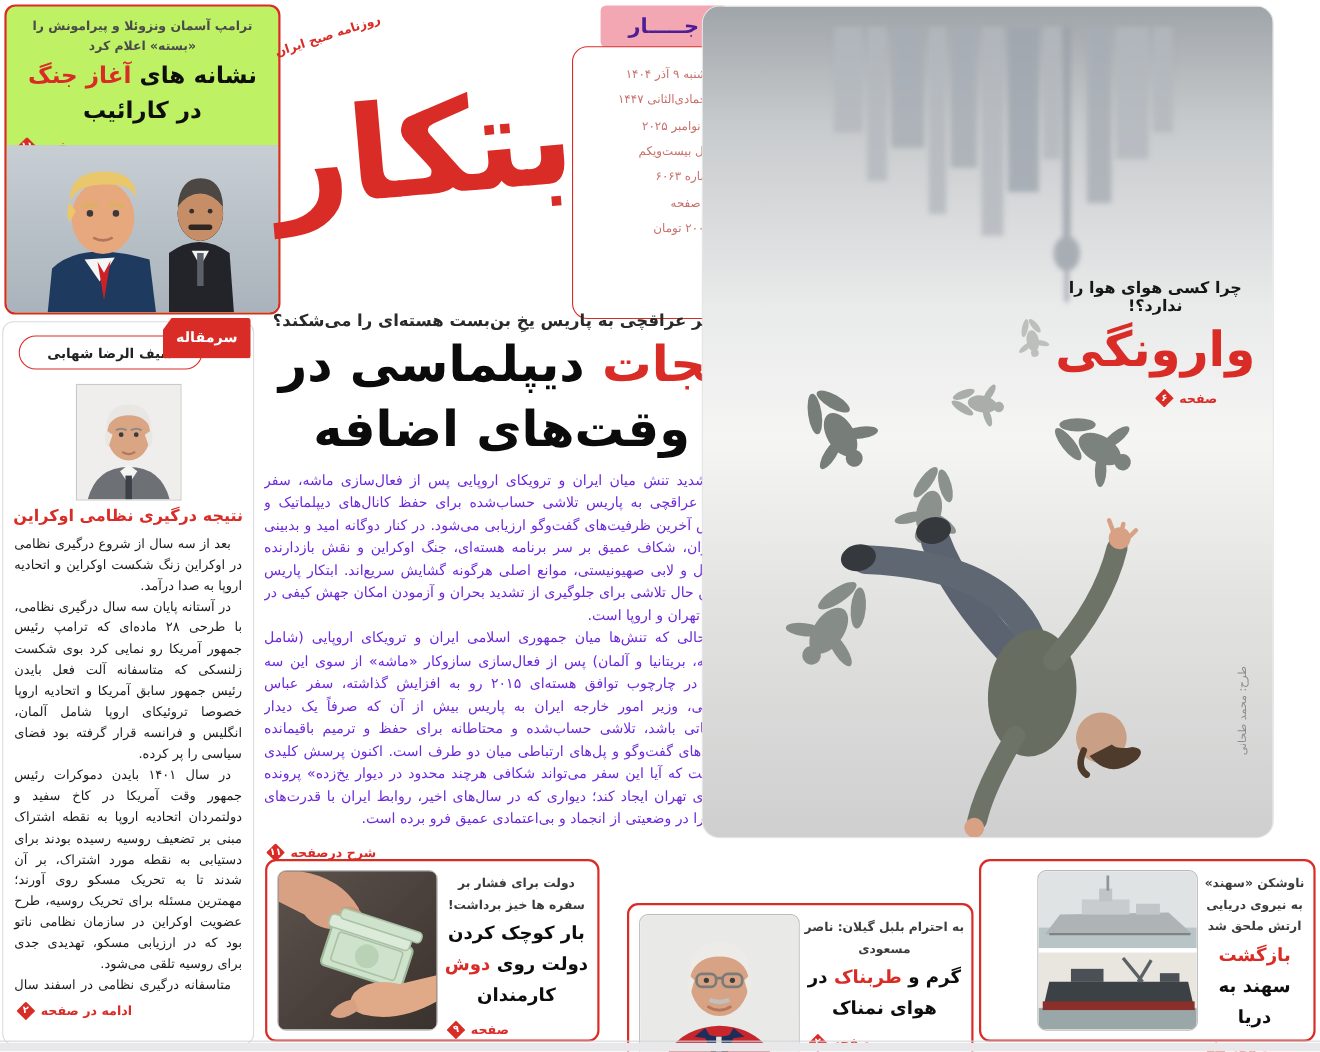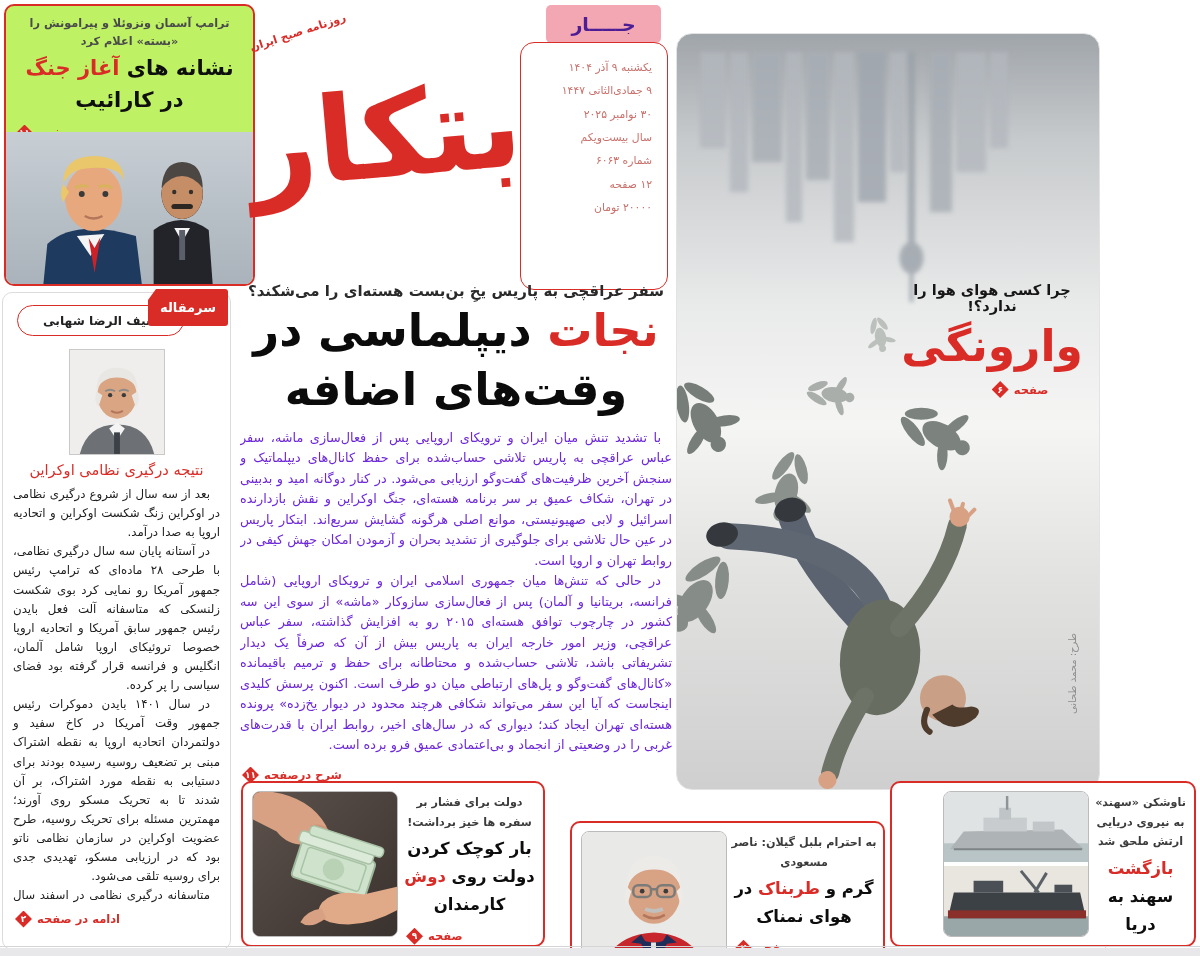--- a/index.html
+++ b/index.html
@@ -51,37 +51,37 @@
 
   
   #editorial{left:2px;top:292px;width:229px;height:658px;border:1px solid var(--grey-border);border-radius:10px;background:#fff;overflow:visible;}
   .ed-header{position:relative;height:44px;margin:4px 6px 0 6px;}
   .ed-pill{position:absolute;top:8px;right:40px;left:8px;height:31px;border:1.5px solid var(--red);border-radius:17px;
            display:flex;align-items:center;justify-content:center;font-size:12.3px;font-weight:bold;color:#222;background:#fff;}
   .ed-ribbon{position:absolute;top:-8px;right:-4px;width:80px;height:37px;background:var(--red);color:#fff;
              font-size:13px;font-weight:bold;display:flex;align-items:center;justify-content:center;
              clip-path:polygon(10% 0,100% 0,100% 100%,0 100%,0 30%);border-radius:3px;}
   .ed-photo{width:96px;height:106px;margin:8px auto 4px;border:1px solid #c9c9c9;display:block;}
-  .ed-title{color:var(--red);font-weight:normal;font-size:14.6px;text-align:center;margin:6px 4px 7px;}
+  .ed-title{color:var(--red);font-weight:bold;font-size:14.6px;text-align:center;margin:6px 4px 7px;}
   .ed-body{height:418px;overflow:hidden;padding:0 10px;font-size:11.8px;line-height:1.62;text-align:justify;color:#1d1d1d;}
   .ed-body p{text-indent:10px;}
   .ed-continue{padding:5px 12px 0;text-align:left;}
 
   
   #lead{left:240px;top:282px;width:432px;height:478px;}
   #lead .kicker{text-align:center;font-size:15px;font-weight:bold;color:#2a2a2a;}
   #lead .headline{text-align:center;font-size:45px;font-weight:bold;line-height:1.3;color:#0b0b0b;margin-top:2px;}
   #lead .body{margin-top:9px;height:332px;overflow:hidden;font-size:12.8px;line-height:1.6;text-align:justify;color:#6d28d9;}
   #lead .body p{text-indent:11px;}
   #lead .note{margin-top:4px;text-align:left;padding-left:2px;text-align:left;}
   #lead .note .pbadge{float:none;}
 
   
-  #inversion{left:676px;top:5px;width:424px;height:757px;border:1px solid #e3e3e3;border-radius:16px;overflow:hidden;
-             background:linear-gradient(180deg,#a0a5aa 0%,#c7cacc 14%,#e9eaea 36%,#f5f5f4 52%,#e2e2e1 72%,#cfcfcf 100%);margin-top:28px;}
+  #inversion{left:638px;top:5px;width:520px;height:757px;border:1px solid #e3e3e3;border-radius:16px;overflow:hidden;
+             background:linear-gradient(180deg,#a0a5aa 0%,#c7cacc 14%,#e9eaea 36%,#f5f5f4 52%,#e2e2e1 72%,#cfcfcf 100%);}
   #inversion svg{position:absolute;inset:0;}
   .inv-overlay{position:absolute;right:12px;top:248px;width:190px;text-align:center;}
   .inv-overlay .kicker{font-size:14.5px;font-weight:bold;color:#161616;}
   .inv-overlay .title{font-size:44px;font-weight:bold;color:var(--red);margin-top:4px;line-height:1.25;text-align:center;}
   .inv-overlay .pbadge{margin-top:8px;transform:translateX(28px);}
   .inv-credit{position:absolute;right:-38px;bottom:110px;width:130px;text-align:center;color:#8d8d8d;font-size:10px;transform:rotate(-90deg);}
 
   
   .bstory{top:781px;height:166px;border:2px solid var(--red);border-radius:10px;background:#fff;display:flex;align-items:stretch;}
   .bstory .txt{flex:1;padding:10px 6px 0 2px;text-align:center;display:flex;flex-direction:column;}

